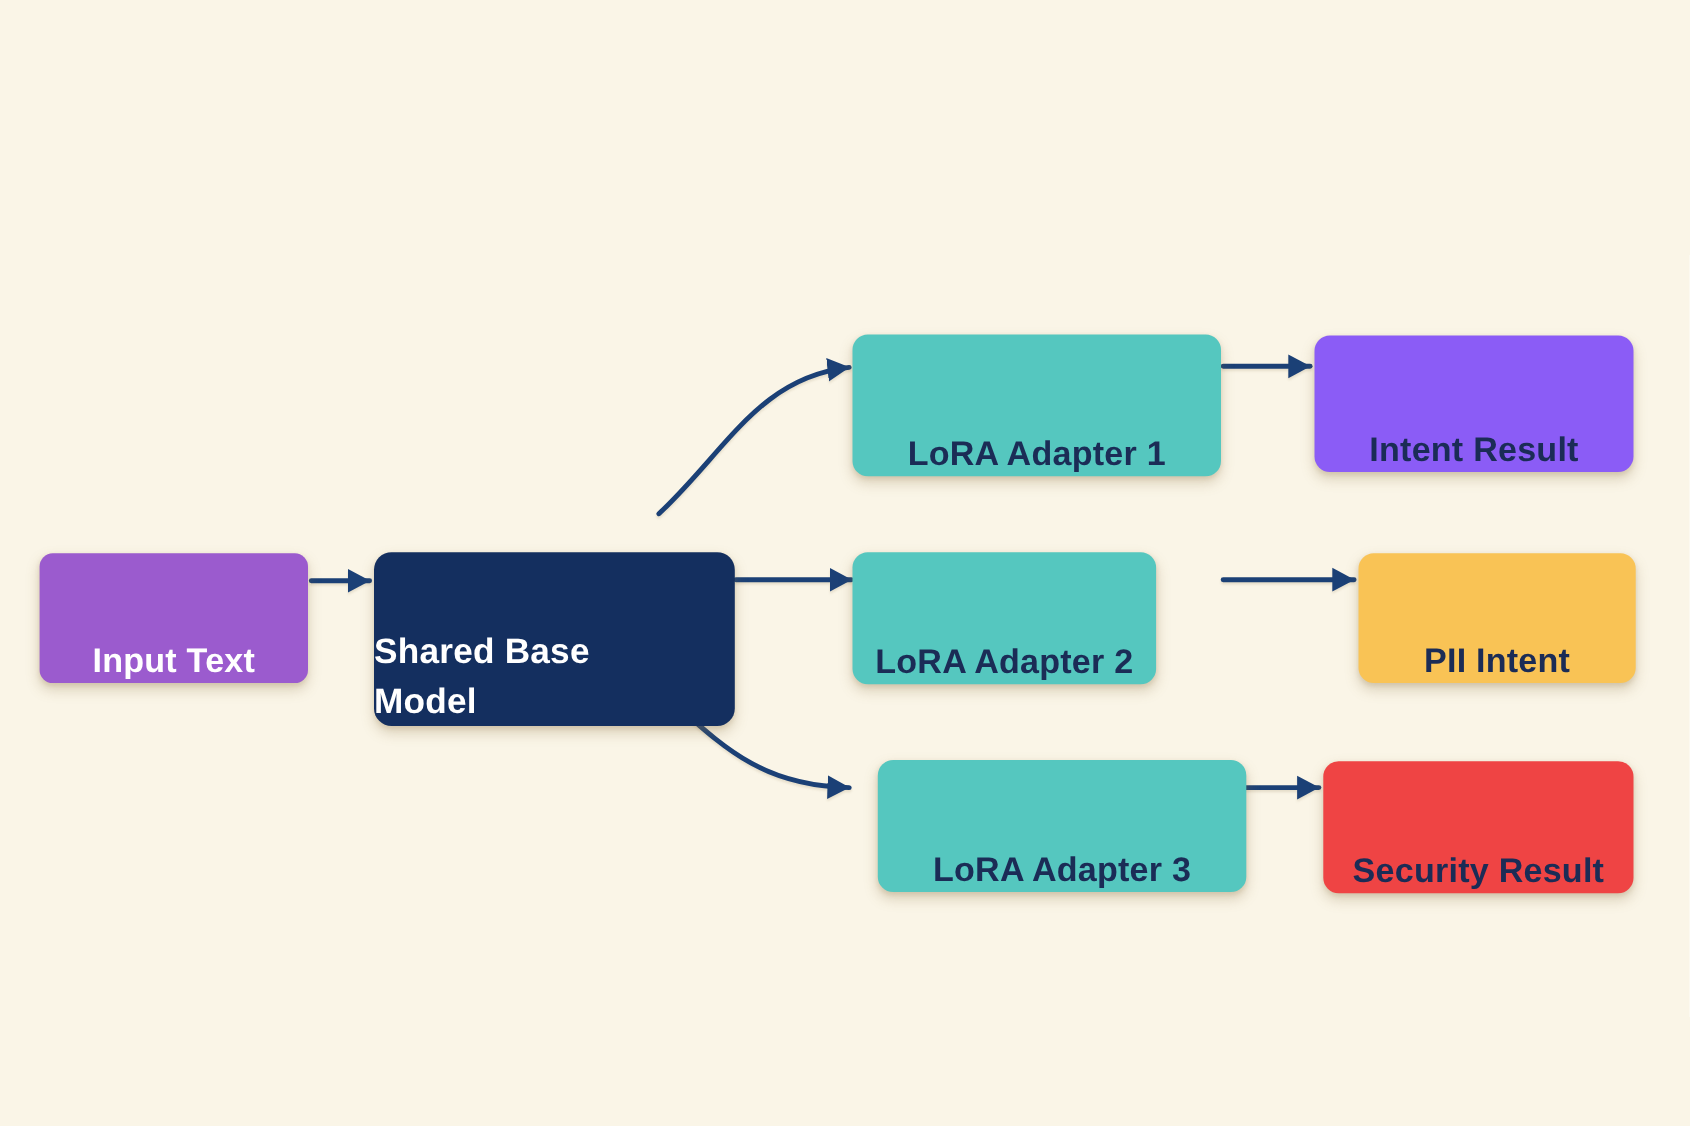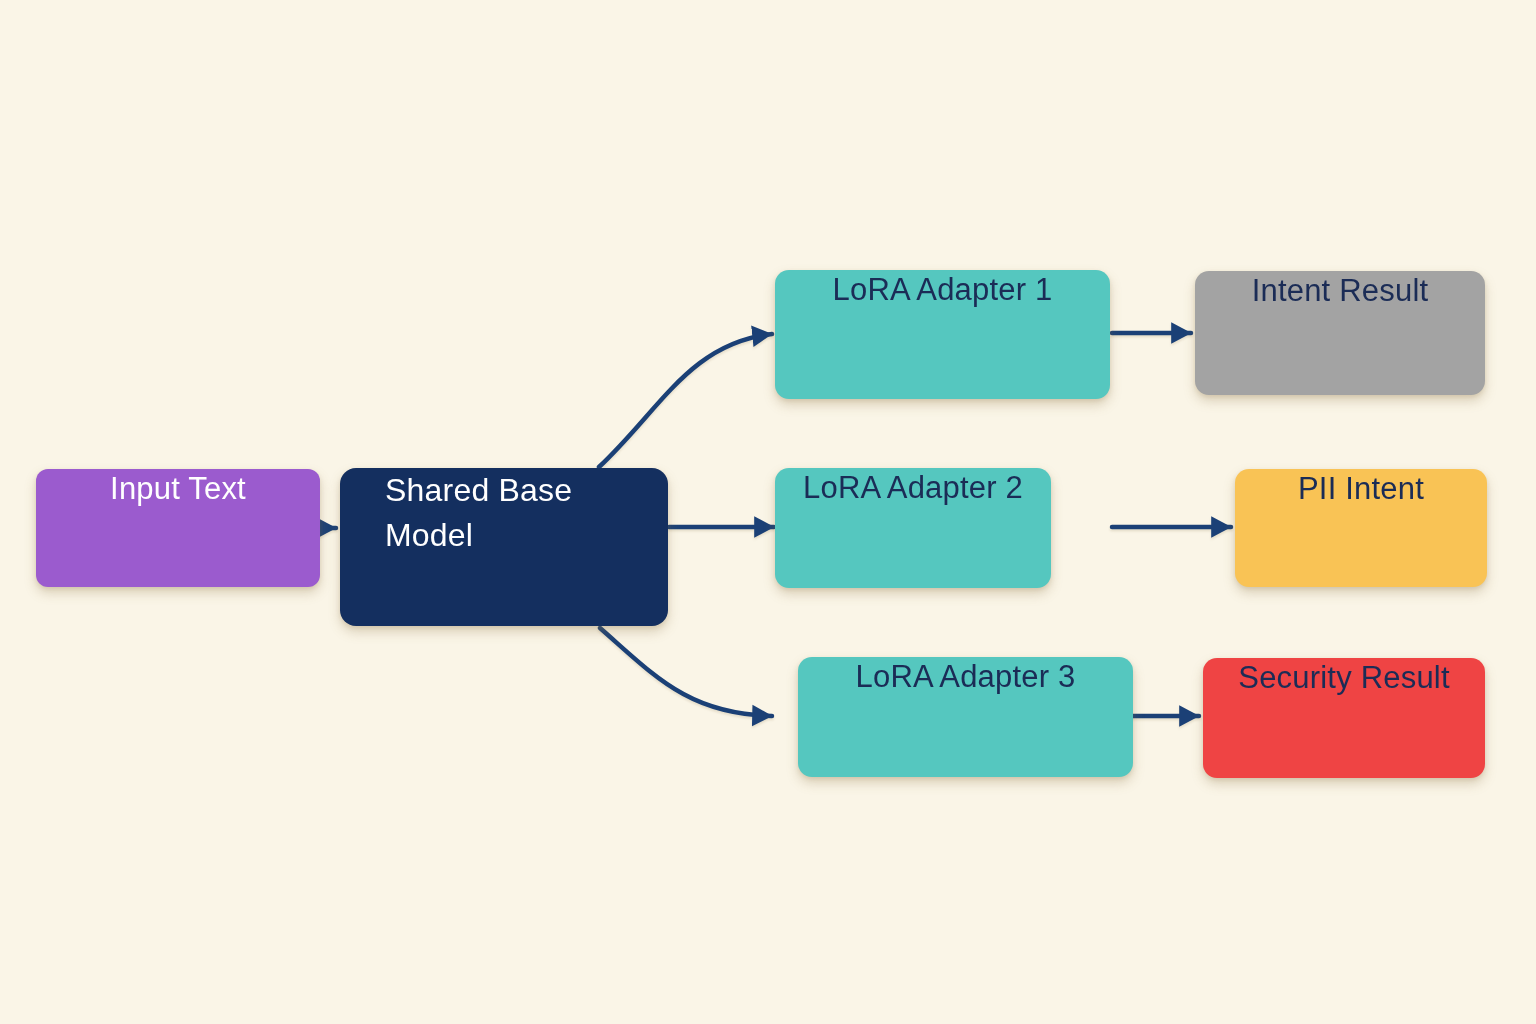--- a/index.html
+++ b/index.html
@@ -14,35 +14,36 @@
   .edges {
     position: absolute;
     inset: 0;
     width: 1536px;
     height: 1024px;
     filter: drop-shadow(0 2px 1px rgba(140,115,70,0.18));
   }
   .node {
     position: absolute;
     display: flex;
-    align-items: flex-start;
+    align-items: flex-end;
     justify-content: center;
     text-align: center;
-    font-weight: 400;
+    font-weight: 700;
     font-size: 31px;
     letter-spacing: 0.2px;
     border-radius: 14px;
     box-shadow: 0 6px 12px rgba(140,115,70,0.28), 0 2px 4px rgba(140,115,70,0.15);
     box-sizing: border-box;
     line-height: 1.28;
+    margin-top: 34px;
   }
   
-  .n-input    { left: 36px;   top: 469px; width: 284px; height: 118px; border-radius: 12px; }
+  .n-input    { left: 36px;   top: 469px; width: 244px; height: 118px; border-radius: 12px; }
   .n-base     { left: 340px;  top: 468px; width: 328px; height: 158px; border-radius: 16px;
-                justify-content: flex-start; text-align: left; padding-left: 45px; padding-right: 40px;
+                justify-content: flex-start; text-align: left; padding-right: 40px;
                 font-size: 32px; line-height: 1.4; }
   .n-a1       { left: 775px;  top: 270px; width: 335px; height: 129px; }
   .n-a2       { left: 775px;  top: 468px; width: 276px; height: 120px; }
   .n-a3       { left: 798px;  top: 657px; width: 335px; height: 120px; }
   .n-intent   { left: 1195px; top: 271px; width: 290px; height: 124px; }
   .n-pii      { left: 1235px; top: 469px; width: 252px; height: 118px; }
   .n-security { left: 1203px; top: 658px; width: 282px; height: 120px; }
 </style>
 </head>
 <body>
@@ -79,21 +80,21 @@
   </div>
 
   <div class="node n-a2" style="background: rgb(85, 199, 191); color: rgb(27, 44, 86);">
     <span>LoRA Adapter 2</span>
   </div>
 
   <div class="node n-a3" style="background: rgb(85, 199, 191); color: rgb(27, 44, 86);">
     <span>LoRA Adapter 3</span>
   </div>
 
-  <div class="node n-intent" style="background: #a3a3a3; color: rgb(27, 44, 86);">
+  <div class="node n-intent" style="background: #8b5cf6; color: rgb(27, 44, 86);">
     <span>Intent Result</span>
   </div>
 
   <div class="node n-pii" style="background: rgb(249, 195, 85); color: rgb(27, 44, 86);">
     <span>PII Intent</span>
   </div>
 
   <div class="node n-security" style="background: #ef4444; color: rgb(27, 44, 86);">
     <span>Security Result</span>
   </div>

